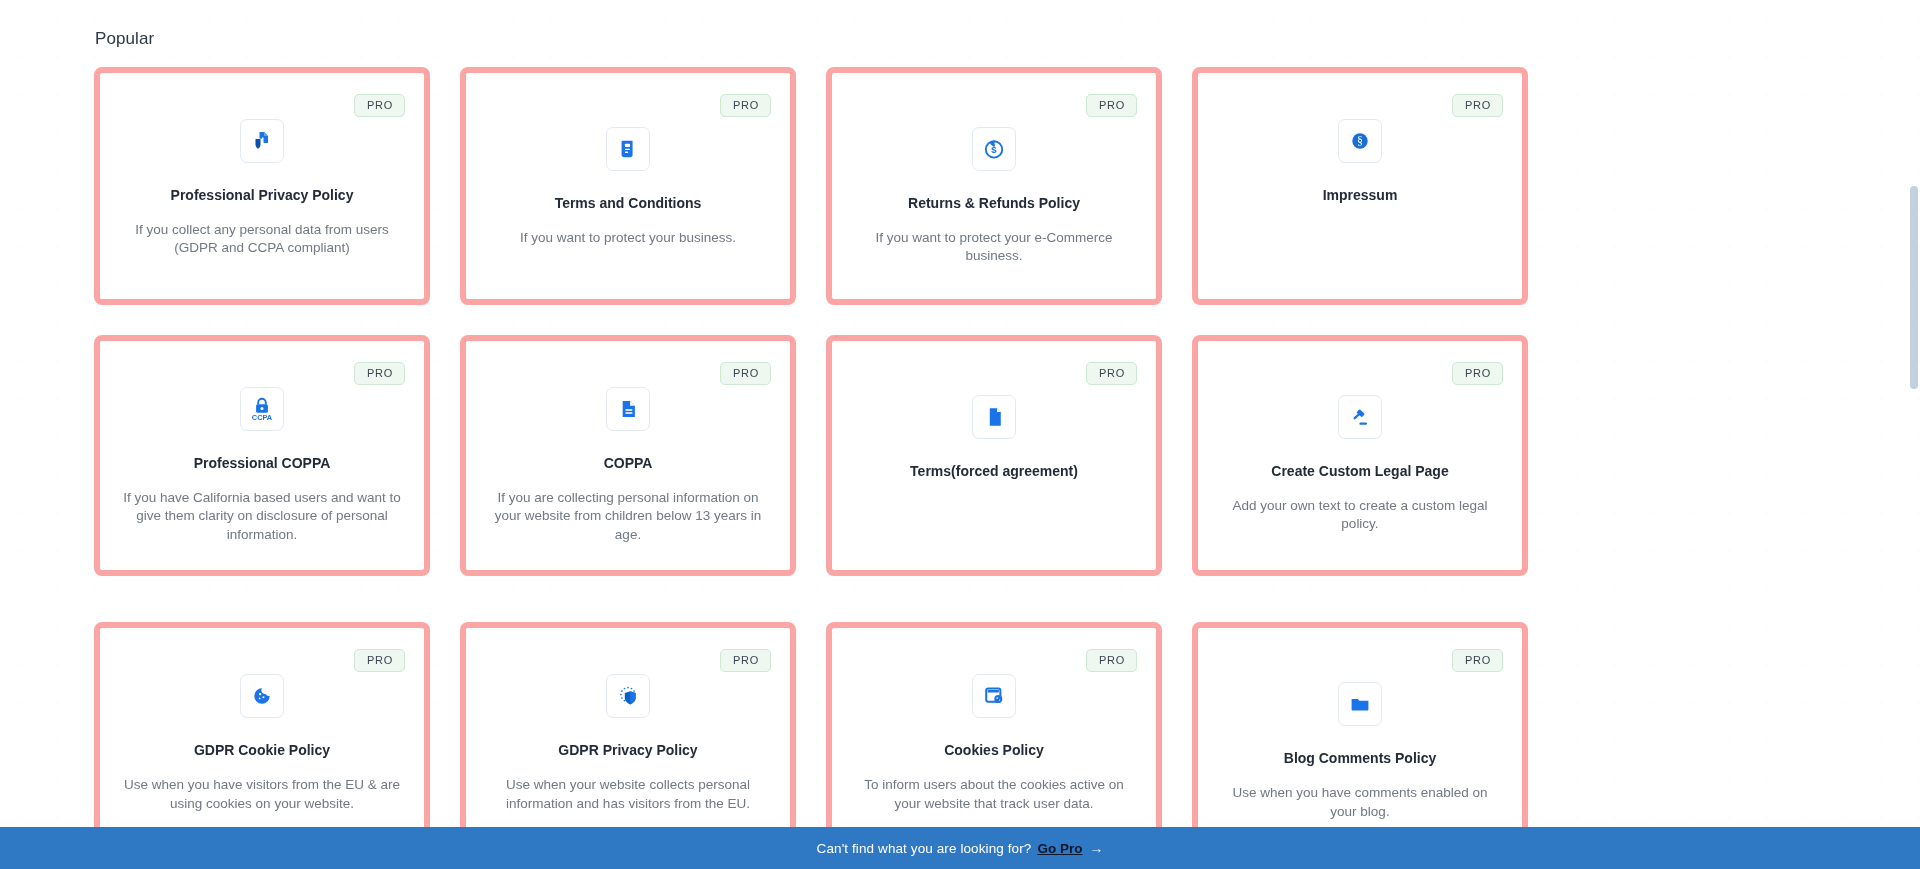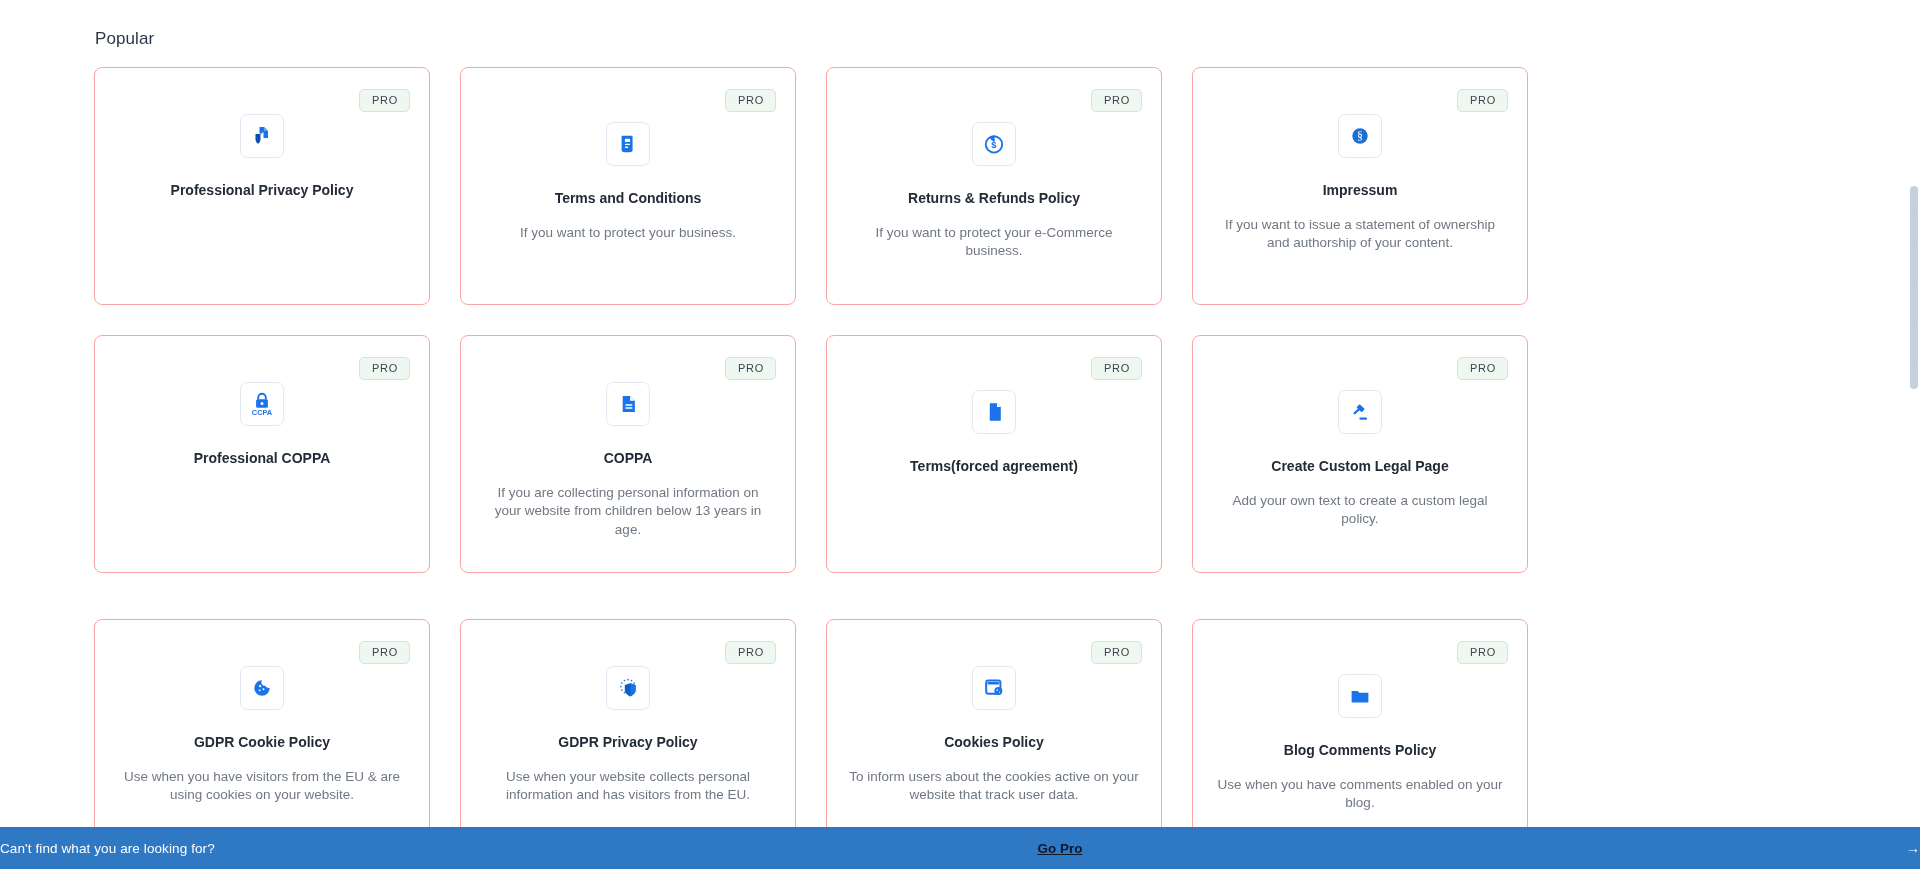--- a/index.html
+++ b/index.html
@@ -45,21 +45,21 @@
 
   .card-grid {
     display: grid;
     grid-template-columns: repeat(4, 1fr);
     gap: 30px 30px;
   }
 
   .card {
     position: relative;
     background: #ffffff;
-    border: 1px solid #fca5a5;
+    border: 6px solid #fca5a5;
     border-radius: 8px;
     min-height: 238px;
     padding: 34px 22px 26px 22px;
     display: flex;
     flex-direction: column;
     align-items: center;
     cursor: pointer;
   }
 
   .pro-badge {
@@ -116,21 +116,21 @@
   
   .bottom-banner {
     position: absolute;
     left: 0;
     bottom: 0;
     width: 1920px;
     height: 42px;
     background: #2f78c4;
     display: flex;
     align-items: center;
-    justify-content: space-between;
+    justify-content: center;
     color: #ffffff;
     font-size: 13.5px;
     z-index: 30;
   }
   .bottom-banner .bb-text { margin-right: 6px; letter-spacing: 0.1px; }
   .bottom-banner .bb-link {
     color: #0f172a;
     font-weight: 700;
     text-decoration: underline;
     cursor: pointer;
@@ -185,20 +185,21 @@
           <div class="pro-badge">PRO</div>
           <div class="icon-box">
             <svg width="24" height="24" viewBox="0 0 24 24" fill="none">
               <path d="M8 3h6l4 4v7h-4.2a3.3 3.3 0 0 0-.3-.4V8.5h-3V3z" fill="#1a73e8"></path>
               <path d="M14 3v4h4z" fill="#5fa2f0"></path>
               <path d="M5.5 10h5v5.4c0 2.6-2.5 4.3-2.5 4.3s-2.5-1.7-2.5-4.3V10z" fill="#0b4fa8"></path>
               <rect x="9.5" y="3" width="2.6" height="6.6" fill="#1a73e8"></rect>
             </svg>
           </div>
           <div class="card-title">Professional Privacy Policy</div>
+          <div class="card-desc">If you collect any personal data from users (GDPR and CCPA compliant)</div>
         </div>
 
         <div class="card tall">
           <div class="pro-badge">PRO</div>
           <div class="icon-box">
             <svg width="22" height="22" viewBox="0 0 24 24" fill="none">
               <path d="M6 3h11v15a3 3 0 0 1-3 3H8a3 3 0 0 1-3-3V4a1 1 0 0 1 1-1z" fill="#1a73e8"></path>
               <rect x="8.6" y="6.3" width="5.6" height="3.4" rx="0.7" fill="#ffffff"></rect>
               <rect x="8.6" y="11.6" width="5.6" height="1.5" rx="0.7" fill="#ffffff"></rect>
               <rect x="8.6" y="14.8" width="3.6" height="1.5" rx="0.7" fill="#ffffff"></rect>
@@ -223,34 +224,34 @@
 
         <div class="card">
           <div class="pro-badge">PRO</div>
           <div class="icon-box">
             <svg width="22" height="22" viewBox="0 0 24 24" fill="none">
               <circle cx="12" cy="12" r="8.4" fill="#1a6fd4"></circle>
               <text x="12" y="16.6" font-family="Liberation Serif, serif" font-size="13" fill="#ffffff" text-anchor="middle">§</text>
             </svg>
           </div>
           <div class="card-title">Impressum</div>
-          <div class="card-desc">If you want to issue a statement of ownership and authorship of your content.</div>
         </div>
 
         <div class="card">
           <div class="pro-badge">PRO</div>
           <div class="icon-box">
             <svg width="28" height="30" viewBox="0 0 28 30" fill="none">
               <path d="M10.2 10.5V8.6a3.8 3.8 0 0 1 7.6 0v1.9" stroke="#1a73e8" stroke-width="1.9" fill="none"></path>
               <rect x="8.1" y="10.2" width="11.8" height="8.6" rx="1.6" fill="#1a73e8"></rect>
               <circle cx="14" cy="14.4" r="1.5" fill="#ffffff"></circle>
               <text x="14" y="25.8" font-family="Liberation Sans, sans-serif" font-size="7.4" font-weight="bold" fill="#1a73e8" text-anchor="middle">CCPA</text>
             </svg>
           </div>
           <div class="card-title">Professional COPPA</div>
+          <div class="card-desc">If you have California based users and want to give them clarity on disclosure of personal information.</div>
         </div>
 
         <div class="card">
           <div class="pro-badge">PRO</div>
           <div class="icon-box">
             <svg width="22" height="22" viewBox="0 0 24 24" fill="none">
               <path d="M6.2 3.2h8.1l5.2 5.2v12.4H6.2V3.2z" fill="#1a73e8"></path>
               <path d="M14.3 3.2v5.2h5.2z" fill="#ffffff"></path>
               <rect x="9.1" y="12.3" width="7.8" height="1.6" rx="0.7" fill="#ffffff"></rect>
               <rect x="9.1" y="15.6" width="7.8" height="1.6" rx="0.7" fill="#ffffff"></rect>

